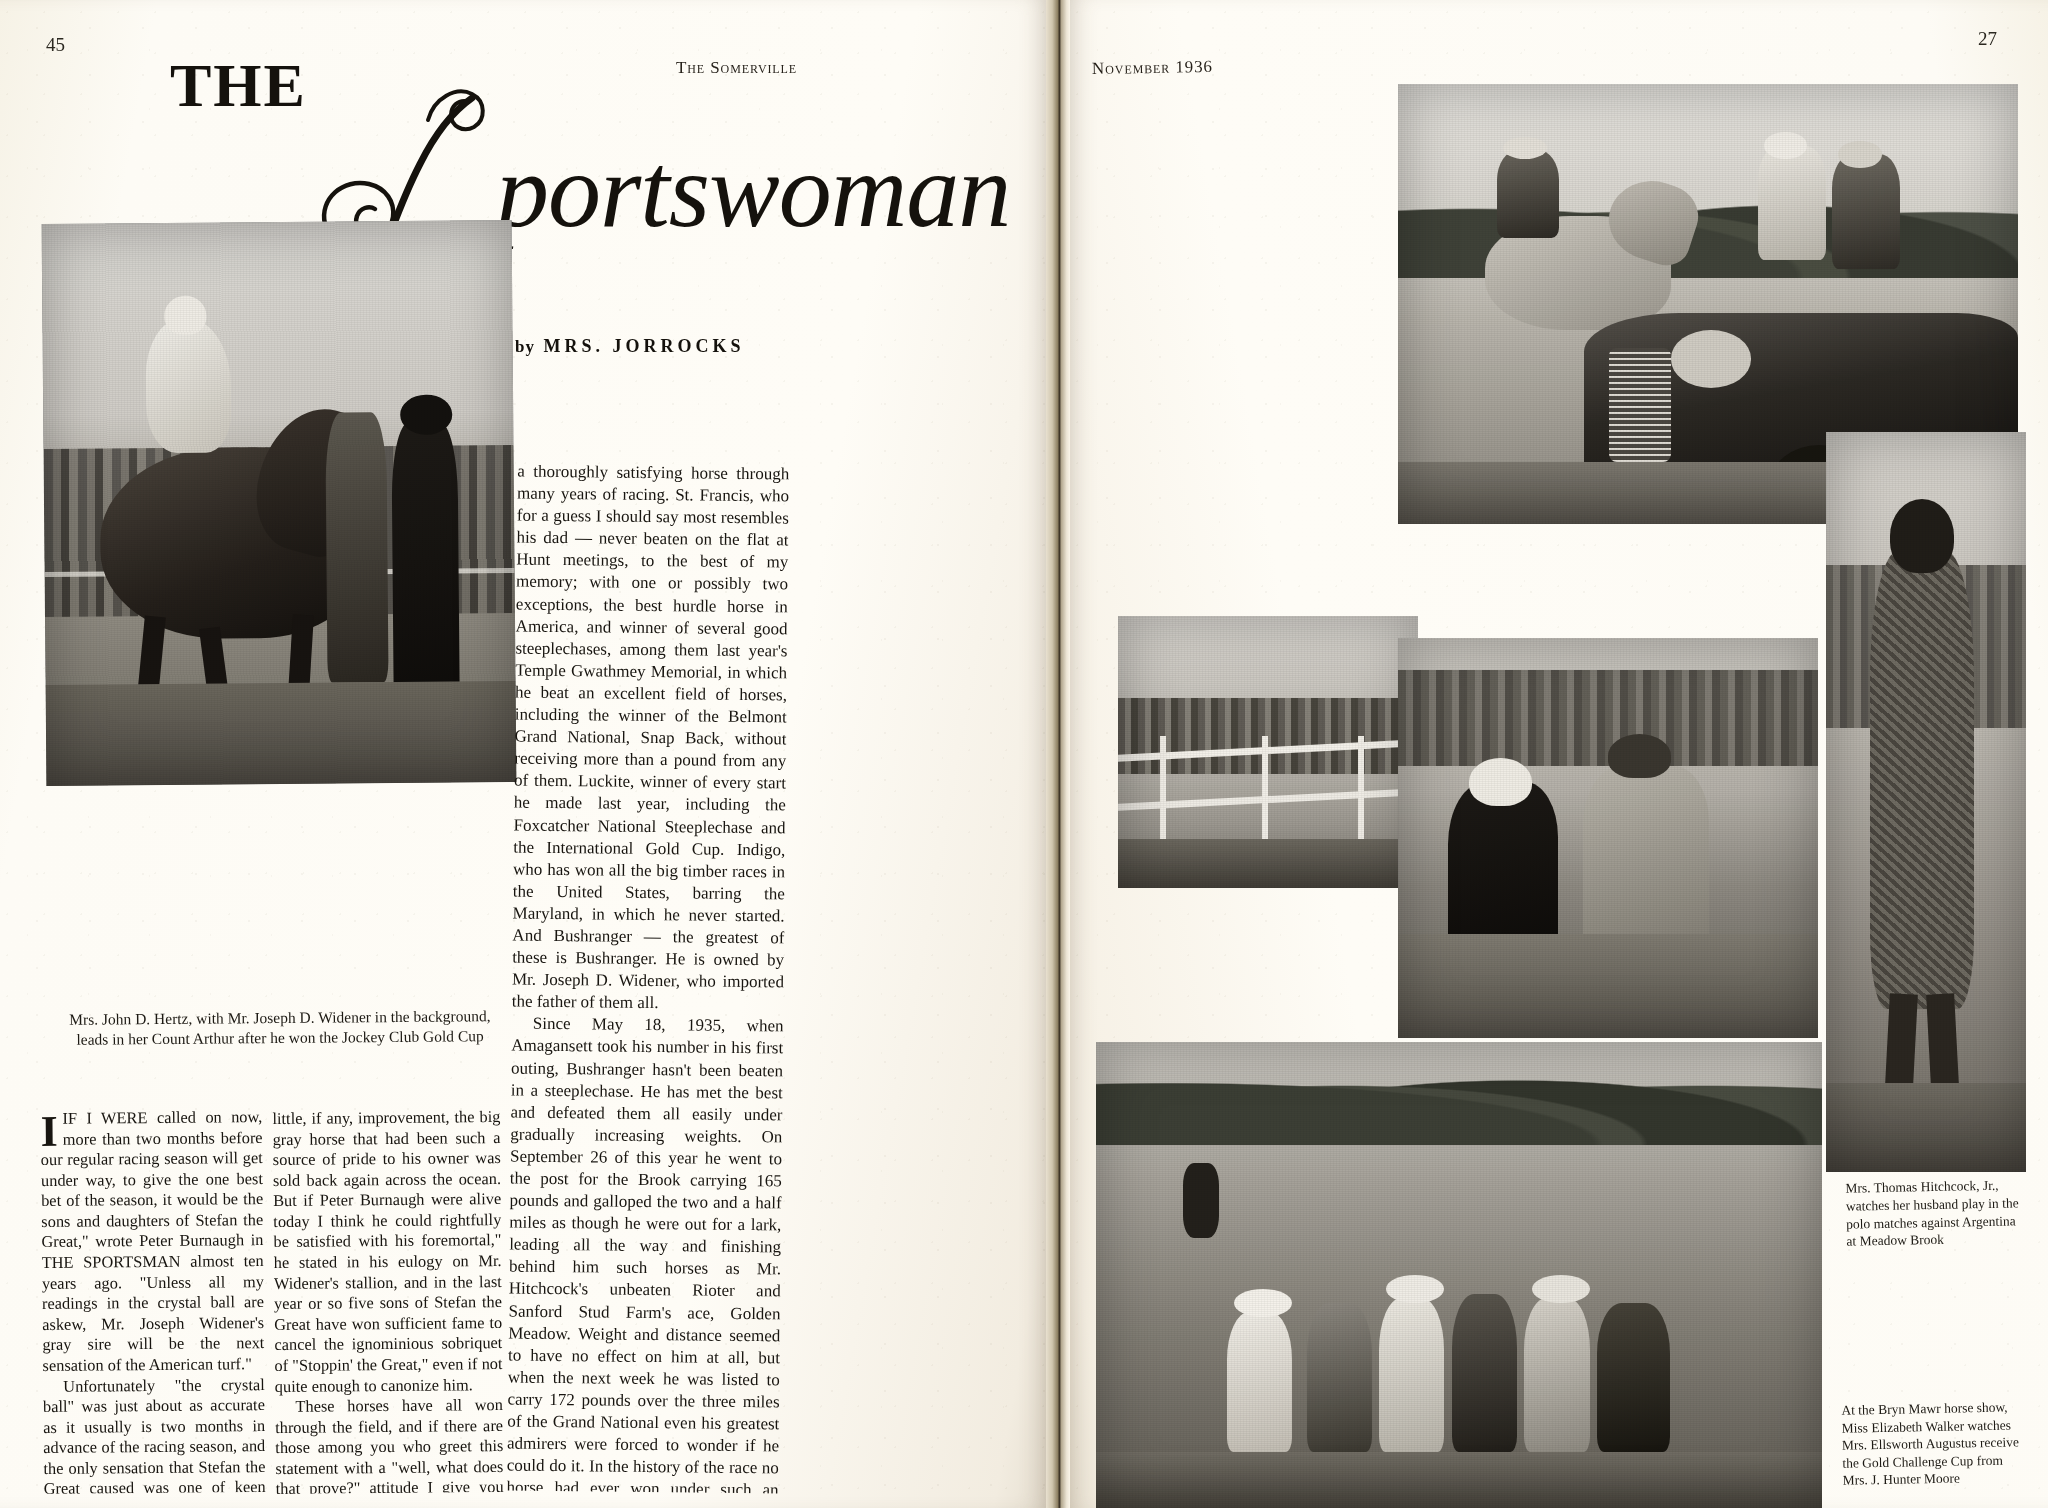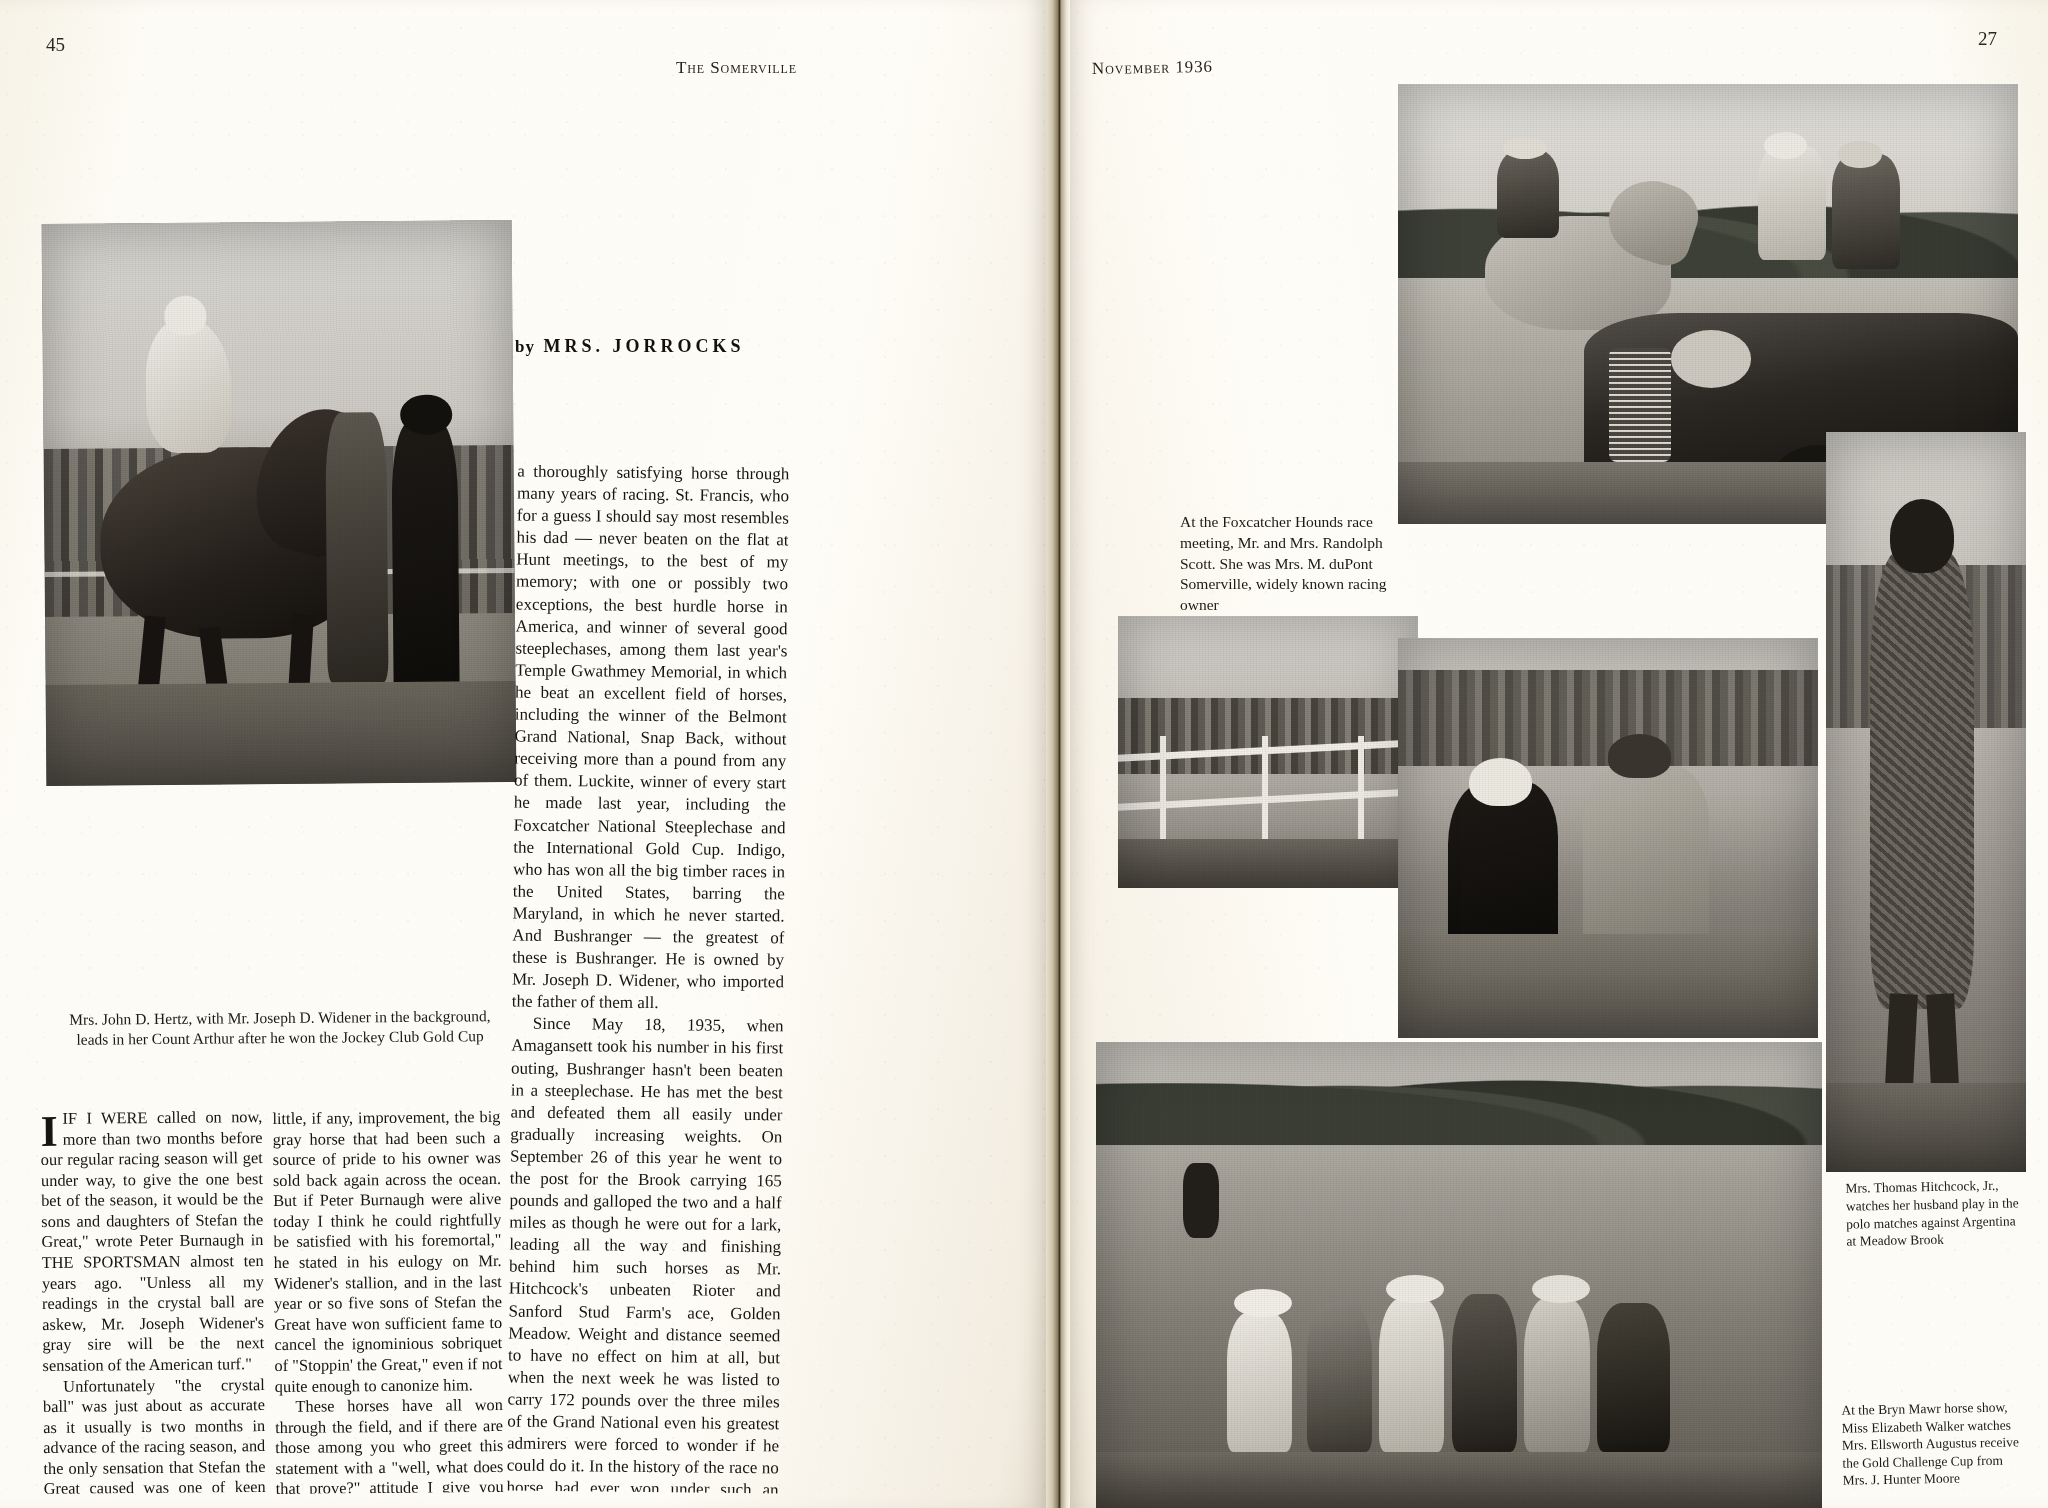--- a/index.html
+++ b/index.html
@@ -84,20 +84,32 @@
   <div class="page" id="page-right">
       <div class="grain"></div>
     </div>
   <div id="gutter"></div>
 
   <div class="folio" style="left:46px;top:34px;">45</div>
   <div class="folio" style="left:1978px;top:28px;">27</div>
   <div class="runhead" style="left:676px;top:58px;">The Somerville</div>
   <div class="runhead" style="left:1092px;top:58px;transform:rotate(-1deg);">November 1936</div>
 
+  <div id="masthead">
+    <div id="the-word">THE</div>
+    <div id="script-word">
+      <svg viewBox="0 0 580 185" aria-hidden="true">
+
+        <path d="M232 44c6-22 28-34 44-26 14 7 14 26 2 33-11 6-23-1-23-12 0-9 7-15 15-14" fill="none" stroke="#15120d" stroke-width="4" stroke-linecap="round"></path>
+        <path d="M276 22c-20 14-38 38-52 66-16 31-26 60-33 78" fill="none" stroke="#15120d" stroke-width="7" stroke-linecap="round"></path>
+        <path d="M191 166c-26 14-56 6-62-18-6-25 18-46 44-40 17 4 26 18 24 33-2 13-13 21-24 19-10-2-15-11-12-20 3-8 12-11 18-7" fill="none" stroke="#15120d" stroke-width="4.5" stroke-linecap="round"></path>
+        <text x="300" y="150" font-family="Liberation Serif, serif" font-style="italic" font-size="106" fill="#15120d" letter-spacing="-1">portswoman</text>
+      </svg>
+    </div>
+  </div>
   <div id="byline">
     <span class="by">by</span>
     <span>MRS. JORROCKS</span>
   </div>
 
   <div class="photo sk1" style="left:44px;top:222px;width:470px;height:562px;">
     <div class="sky" style="background:linear-gradient(180deg,#d9d7d2 0%,#cfccc6 34%,#a9a59c 52%,#8e8a80 70%,#6f6b62 100%);"></div>
 
     <div style="position:absolute;left:0;right:0;top:40%;height:30%;background:
          repeating-linear-gradient(90deg,#4a4742 0 9px,#6d6961 9px 17px,#35322d 17px 25px,#7c786f 25px 34px);opacity:.85;"></div>
@@ -174,23 +186,20 @@
     <div style="position:absolute;left:34%;top:60%;width:10%;height:26%;background:
          repeating-linear-gradient(0deg,#dedad2 0 2px,#4b4741 2px 6px);border-radius:8px;"></div>
     <div style="position:absolute;left:44%;top:56%;width:13%;height:13%;border-radius:50%;background:#cfcbc2;"></div>
     <div style="position:absolute;left:60%;top:82%;width:16%;height:18%;border-radius:50%;background:#17150f;"></div>
 
     <div style="position:absolute;left:0;right:0;bottom:0;height:14%;background:linear-gradient(180deg,#7c786f,#5a564e);"></div>
     <div class="ph-noise"></div>
       <div class="vig"></div>
   </div>
 
-  <div class="cap" style="left:1180px;top:512px;width:210px;line-height:1.34;">
-    <span>At the Foxcatcher Hounds race meeting, Mr. and Mrs. Randolph Scott. She was Mrs. M. duPont Somerville, widely known racing owner</span>
-  </div>
 
   <div class="photo" style="left:1118px;top:616px;width:300px;height:272px;">
     <div class="sky" style="background:linear-gradient(180deg,#dcd9d3,#b0aca4 60%,#7e7a72);"></div>
     <div style="position:absolute;left:0;right:0;top:30%;height:28%;background:
         repeating-linear-gradient(90deg,#55514a 0 7px,#7e7a71 7px 13px,#3a372f 13px 20px);opacity:.9;"></div>
 
     <div style="position:absolute;left:-5%;right:-5%;top:48%;height:7px;background:#f3f0e9;transform:rotate(-3deg);"></div>
     <div style="position:absolute;left:-5%;right:-5%;top:66%;height:7px;background:#eeebe4;transform:rotate(-3deg);"></div>
     <div style="position:absolute;left:14%;top:44%;width:6px;height:40%;background:#f1eee7;"></div>
     <div style="position:absolute;left:48%;top:44%;width:6px;height:40%;background:#f1eee7;"></div>

